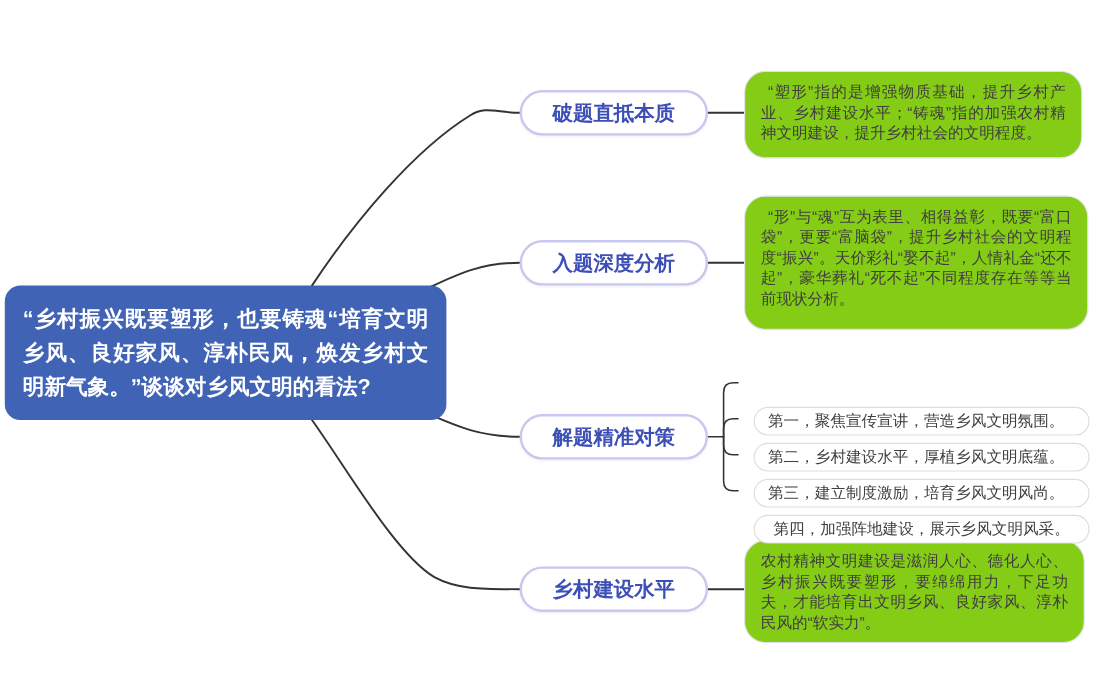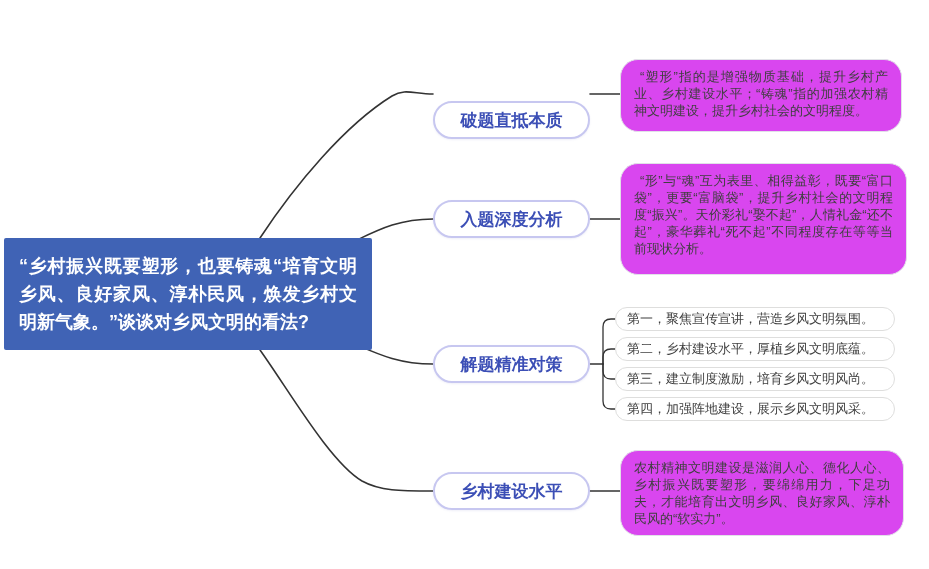--- a/index.html
+++ b/index.html
@@ -4,56 +4,56 @@
 <style>
   html,body{margin:0;padding:0;background:#ffffff;}
   body{font-family:"Liberation Sans","DejaVu Sans",sans-serif;}
   .canvas{
     position:relative;width:929px;height:569px;background:#ffffff;
     overflow:hidden;
   }
   .connector-layer{position:absolute;left:0;top:0;width:929px;height:569px;}
   .central-topic{
     position:absolute;left:4px;top:238px;width:368px;height:112px;
-    box-sizing:border-box;background:#4063b5;border-radius:2px;
+    box-sizing:border-box;background:#4063b5;border-radius:13px;
     color:#ffffff;font-weight:bold;font-size:18px;line-height:28px;
     padding:14px 15px;text-align:justify;
   }
   .branch-node{
     position:absolute;left:433px;width:157px;height:38px;
     box-sizing:border-box;background:#ffffff;
     border:2px solid #c7c7f0;border-radius:19px;
     display:flex;align-items:center;justify-content:center;
     color:#3c4fb6;font-weight:bold;font-size:17px;
     box-shadow:0 1px 2px rgba(120,120,200,0.12);
   }
-  .node-1{top:75px;margin-top:26px;}
+  .node-1{top:75px;}
   .node-2{top:200px;}
   .node-3{top:345px;}
   .node-4{top:472px;}
   .detail-box{
-    position:absolute;box-sizing:border-box;background:#d946ef;
+    position:absolute;box-sizing:border-box;background:#84cc16;
     border:1px solid #e1e1e8;border-radius:18px;
     color:#3f3f3f;font-size:13px;line-height:17px;
     padding:8px 13px;text-align:justify;
   }
   .detail-1{left:620px;top:59px;width:282px;min-height:73px;text-indent:6px;}
   .detail-2{left:620px;top:163px;width:287px;min-height:112px;text-indent:6px;}
   .detail-4{left:620px;top:450px;width:284px;min-height:82px;}
   .solution-item{
-    position:absolute;left:615px;width:280px;height:24px;
+    position:absolute;left:628px;width:280px;height:24px;
     box-sizing:border-box;background:#ffffff;
     border:1px solid #dededd;border-radius:12px;
     display:flex;align-items:center;
-    color:#3f3f3f;font-size:13px;padding:0 11px;white-space:nowrap;
+    color:#3f3f3f;font-size:13px;padding:0 11px;white-space:nowrap;margin-top:32px;
   }
   .sol-1{top:307px;}
   .sol-2{top:337px;}
   .sol-3{top:367px;}
-  .sol-4{top:397px;}
+  .sol-4{top:397px;justify-content:center;}
 </style>
 </head>
 <body>
 
 <div class="canvas">
 
   <svg class="connector-layer" width="929" height="569" viewBox="0 0 929 569" fill="none" stroke="#333333" stroke-width="1.6" stroke-linecap="round">
     <path d="M 260 238 C 295 185 345 125 392 96 C 405 88 414 94 433 94"></path>
     <path d="M 357 240 C 380 229 400 219 433 219"></path>
     <path d="M 357 345 C 380 355 400 364 433 364"></path>

